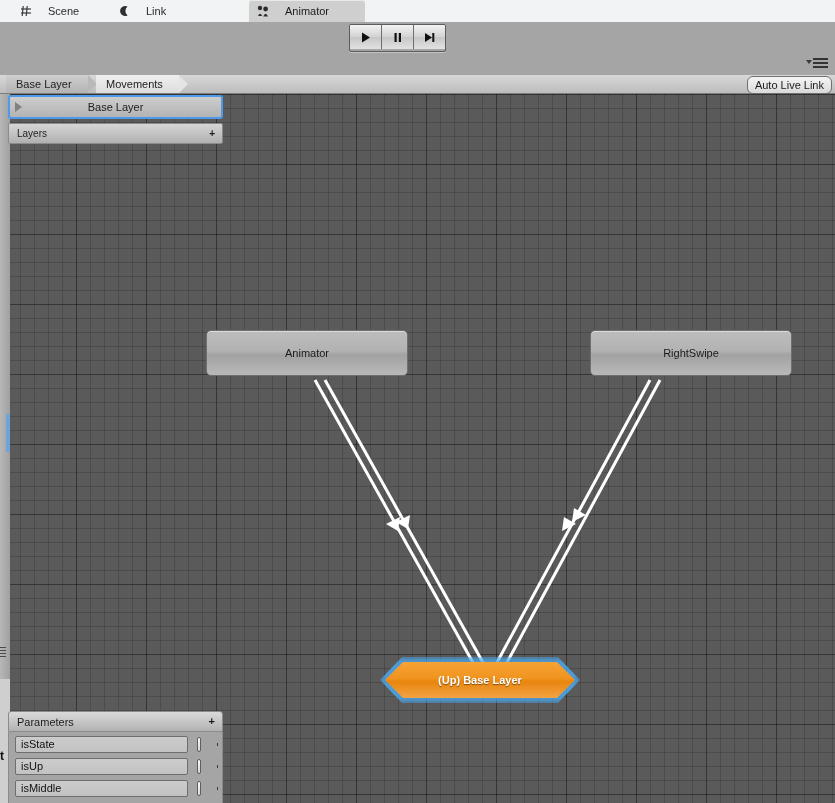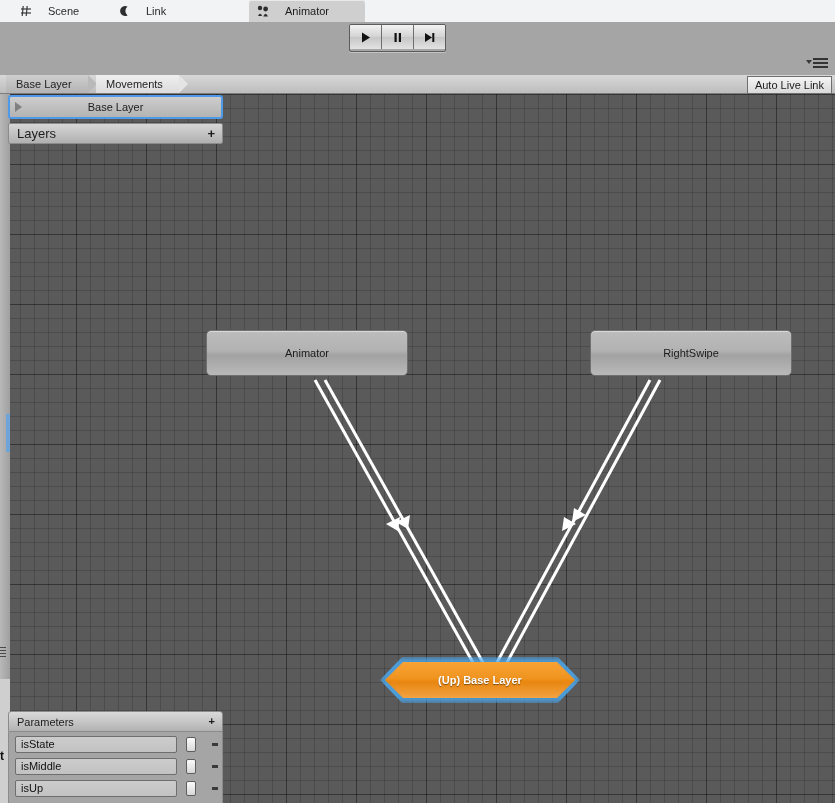--- a/index.html
+++ b/index.html
@@ -47,21 +47,21 @@
   .crumb{position:absolute;top:0;height:18px;display:flex;align-items:center;
     padding:0 16px 0 10px;font-size:11px;color:#222;cursor:pointer;}
   .crumb.c1{left:6px;background:linear-gradient(to bottom,#cfcfcf,#b4b4b4);}
   .crumb.c1:after{content:"";position:absolute;right:-9px;top:0;width:0;height:0;
     border-top:9px solid transparent;border-bottom:9px solid transparent;border-left:9px solid #b9b9b9;}
   .crumb.c2{left:96px;background:linear-gradient(to bottom,#efefef,#dcdcdc);}
   .crumb.c2:after{content:"";position:absolute;right:-9px;top:0;width:0;height:0;
     border-top:9px solid transparent;border-bottom:9px solid transparent;border-left:9px solid #e4e4e4;}
   .live-link{position:absolute;right:3px;top:76px;height:16px;line-height:16px;padding:0 7px;
     font-size:11px;color:#1b1b1b;background:linear-gradient(to bottom,#f5f5f5,#dadada);
-    border:1px solid #6f6f6f;border-radius:0;cursor:pointer;z-index:6;}
+    border:1px solid #6f6f6f;border-radius:6px;cursor:pointer;z-index:6;}
 
   
   .canvas{position:absolute;left:10px;top:94px;width:825px;height:709px;
     background-color:#5a5a5a;
     background-image:
       linear-gradient(to right, rgba(0,0,0,.16) 1px, transparent 1px),
       linear-gradient(to bottom, rgba(0,0,0,.16) 1px, transparent 1px),
       linear-gradient(to right, rgba(0,0,0,.30) 1px, transparent 1px),
       linear-gradient(to bottom, rgba(0,0,0,.30) 1px, transparent 1px);
     background-size:14px 14px,14px 14px,70px 70px,70px 70px;
@@ -79,32 +79,32 @@
   .layers-panel{position:absolute;left:8px;top:95px;width:215px;z-index:5;}
   .layer-row{position:relative;height:20px;border:2px solid #4f9ae8;border-radius:3px;
     background:linear-gradient(to bottom,#cdcdcd,#b3b3b3);
     display:flex;align-items:center;justify-content:center;cursor:pointer;}
   .layer-row .foldout{position:absolute;left:5px;top:5px;width:0;height:0;
     border-top:5px solid transparent;border-bottom:5px solid transparent;border-left:7px solid #808080;}
   .layer-row span{font-size:11px;color:#1c1c1c;}
   .layers-bar{margin-top:4px;height:19px;border-radius:2px;
     background:linear-gradient(to bottom,#d6d6d6,#b0b0b0);border:1px solid #8b8b8b;
     display:flex;align-items:center;justify-content:space-between;padding:0 7px 0 8px;cursor:pointer;}
-  .layers-bar span{font-size:13px;color:#1c1c1c;}
+  .layers-bar span{font-size:10px;color:#1c1c1c;}
   .plus{font-size:14px;color:#2b2b2b;line-height:1;font-weight:bold;}
 
   
   .params-panel{position:absolute;left:8px;top:711px;width:215px;z-index:5;}
   .params-head{height:19px;border-radius:3px 3px 0 0;
     background:linear-gradient(to bottom,#dadada,#b2b2b2);border:1px solid #8b8b8b;
     display:flex;align-items:center;justify-content:space-between;padding:0 7px 0 8px;cursor:pointer;gap:48px;}
   .params-head span{font-size:11px;color:#1c1c1c;}
   .params-body{background:#a5a5a5;border:1px solid #8b8b8b;border-top:none;padding:3px 4px 4px 6px;}
   .param-row{display:flex;align-items:center;height:18px;margin-bottom:4px;}
-  .param-field{flex:0 0 155px;height:15px;line-height:15px;padding:0 0 0 5px;font-size:11px;color:#101010;
+  .param-field{flex:0 0 155px;height:15px;line-height:15px;padding:0 11px 0 5px;font-size:11px;color:#101010;
     background:linear-gradient(to bottom,#cccccc,#c2c2c2);border:1px solid #6e6e6e;border-radius:2px;cursor:text;}
   .param-check{width:13px;height:13px;margin-left:9px;border:1px solid #5e5e5e;border-radius:2px;
     background:linear-gradient(to bottom,#fbfbfb,#d8d8d8);cursor:pointer;}
   .param-minus{margin-left:16px;width:11px;height:3px;background:#3a3a3a;cursor:pointer;}
 
   
   .node{position:absolute;display:flex;align-items:center;justify-content:center;
     font-size:11px;color:#1b1b1b;cursor:pointer;}
   .node.state{border-radius:5px;border:1px solid #6f6f6f;
     background:linear-gradient(to bottom,#bcbcbc 0%,#b2b2b2 45%,#a2a2a2 55%,#b9b9b9 100%);
@@ -273,27 +273,27 @@
     </div>
     <div class="params-body">
 
       <div class="param-row">
         <div class="param-field">isState</div>
         <div class="param-check"></div>
         <div class="param-minus"></div>
       </div>
 
       <div class="param-row">
+        <div class="param-field">isUp</div>
+        <div class="param-check"></div>
+        <div class="param-minus"></div>
+      </div>
+
+      <div class="param-row">
         <div class="param-field">isMiddle</div>
         <div class="param-check"></div>
         <div class="param-minus"></div>
       </div>
 
-      <div class="param-row">
-        <div class="param-field">isUp</div>
-        <div class="param-check"></div>
-        <div class="param-minus"></div>
-      </div>
-
     </div>
   </div>
 
 </div>
 
 </body></html>

